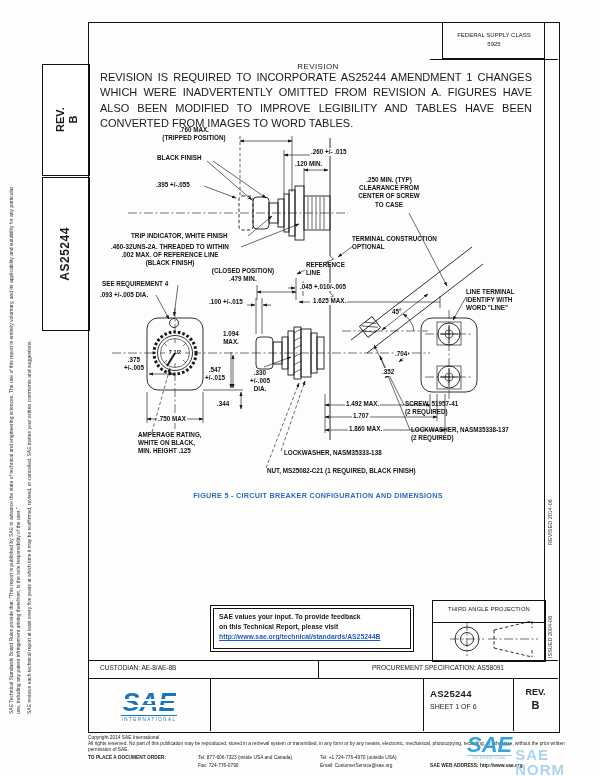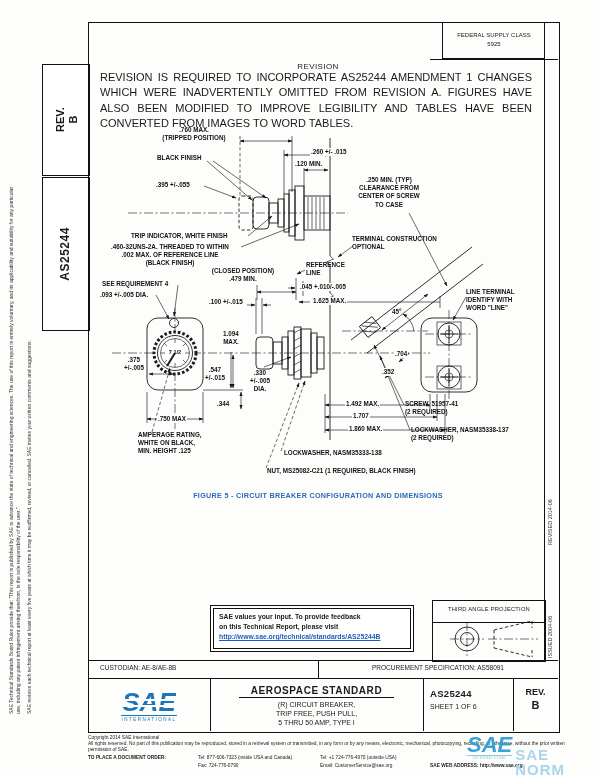--- a/index.html
+++ b/index.html
@@ -296,26 +296,20 @@
 
   <div class="vline" style="left:210px;top:678px;height:53px;"></div>
   <div class="vline" style="left:423px;top:678px;height:53px;"></div>
   <div class="vline" style="left:513px;top:678px;height:53px;"></div>
 
   <div class="logo">
     <span class="sae">SAE</span>
     <span class="sub">INTERNATIONAL</span>
   </div>
 
-  <div class="abs" style="left:210px;top:680px;width:213px;text-align:center;">
-    <span class="tb-head">AEROSPACE STANDARD</span>
-    <div class="tb-title">(R) CIRCUIT BREAKER,
-TRIP FREE, PUSH PULL,
-5 THRU 50 AMP, TYPE I</div>
-  </div>
 
   <div class="abs" style="left:430px;top:688px;">
     <div style="font-size:9.5px;font-weight:bold;letter-spacing:.3px;">AS25244</div>
     <div style="font-size:7px;margin-top:4px;">SHEET 1 OF 6</div>
   </div>
 
   <div class="abs ctr" style="left:513px;top:687px;width:45px;text-align:center;">
     <div style="font-size:9px;font-weight:bold;">REV.</div>
     <div style="font-size:11px;font-weight:bold;margin-top:2px;">B</div>
   </div>

